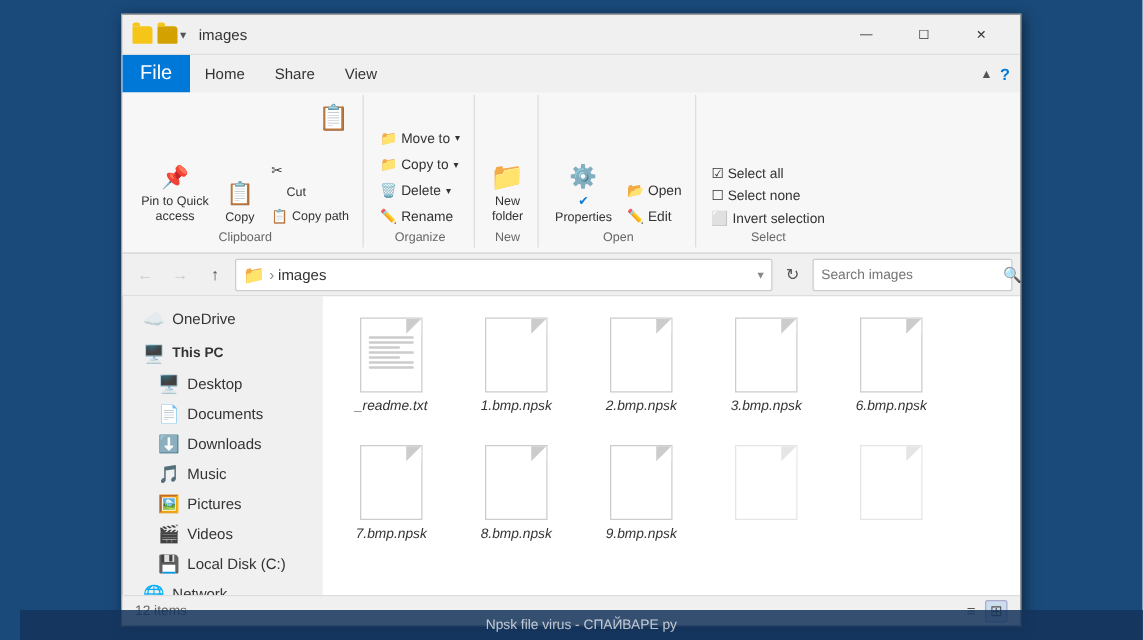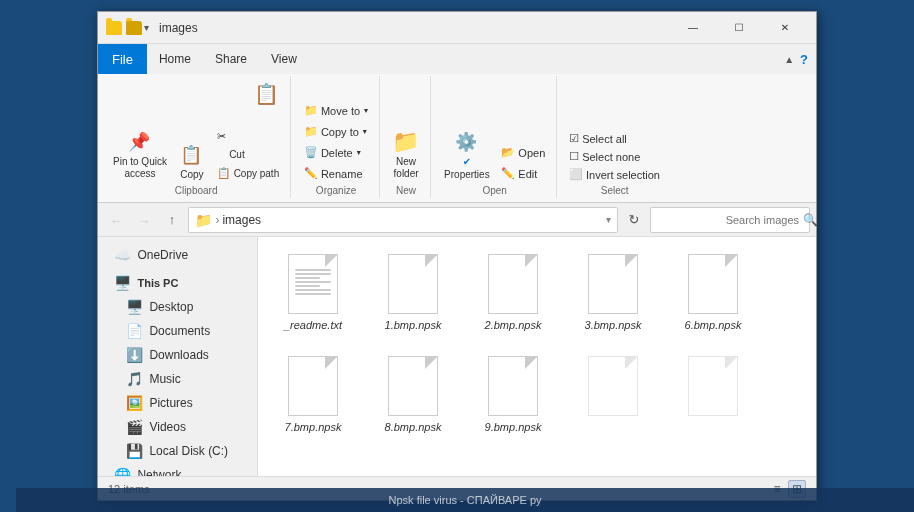--- a/index.html
+++ b/index.html
@@ -79,21 +79,21 @@
     .menu-bar {
       display: flex;
       align-items: center;
       height: 30px;
       background: #f0f0f0;
     }
     .menu-file {
       background: #0078d7;
       color: white;
       padding: 5px 14px;
-      font-size: 13px;
+      font-size: 16px;
       cursor: pointer;
       height: 100%;
       display: flex; align-items: center;
     }
     .menu-item {
       padding: 5px 12px;
       font-size: 12px;
       cursor: pointer;
       color: #333;
       height: 100%;
@@ -226,21 +226,21 @@
       background: white;
       border: 1px solid #ccc;
       border-radius: 2px;
       width: 160px; height: 26px;
       padding: 0 6px;
       gap: 4px;
     }
     .search-input {
       border: none; outline: none;
       font-size: 11px; color: #888;
-      flex: 1; background: transparent; text-align: right;
+      flex: 1; background: transparent;
     }
 
     
     .main-content {
       display: flex;
       flex: 1;
       overflow: hidden;
     }
     
     .sidebar {

